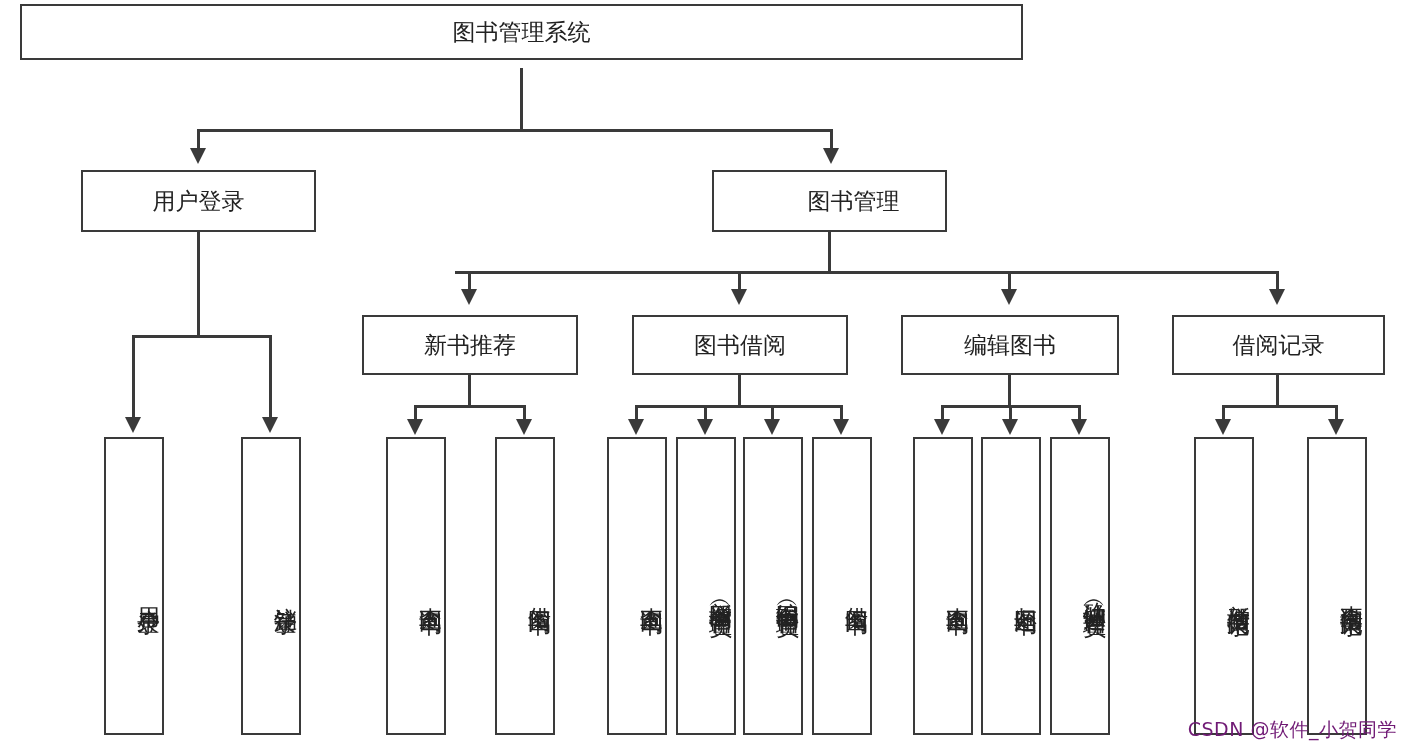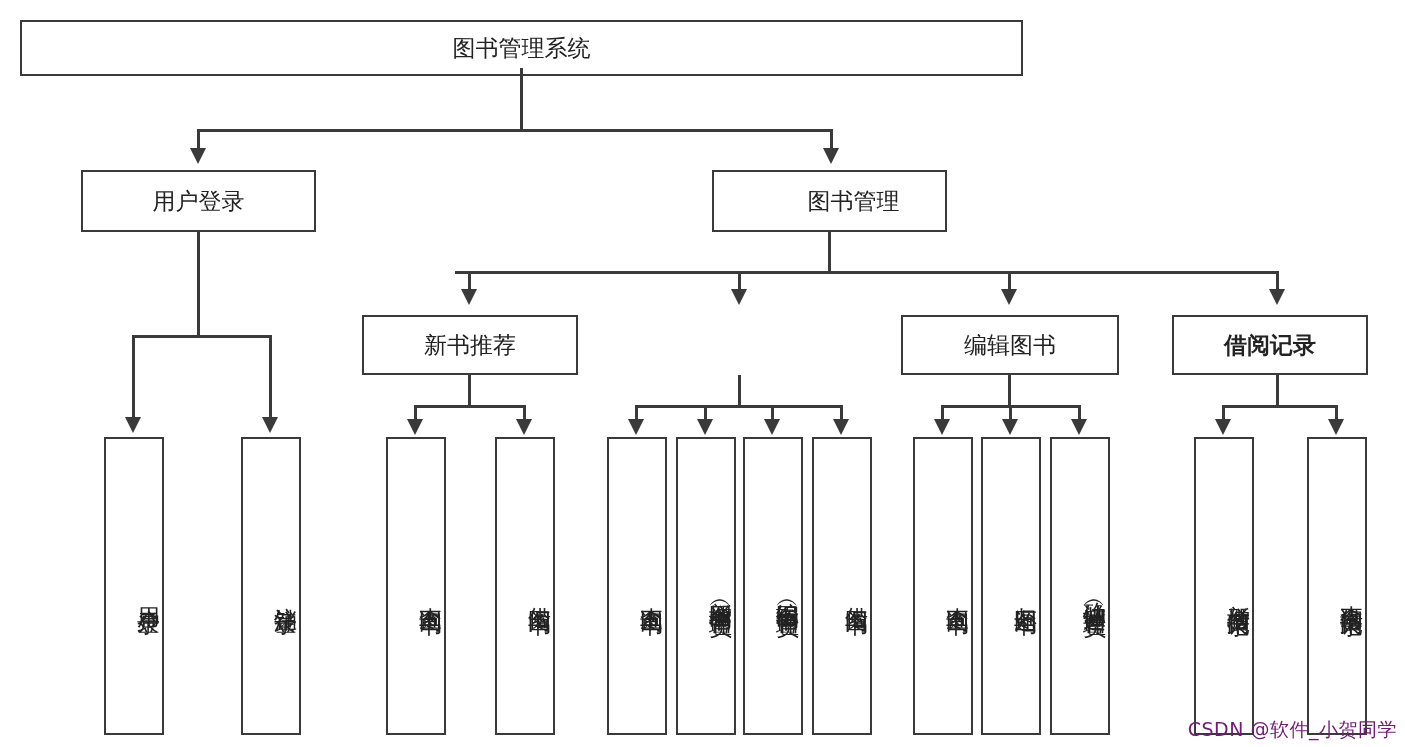--- a/index.html
+++ b/index.html
@@ -49,21 +49,21 @@
     color:#701a75;
     white-space:nowrap;
     letter-spacing:0.5px;
   }
 </style>
 </head>
 <body>
 
 <div id="canvas">
 
-  <div class="node h" style="left:20px;top:20px;width:1003px;height:56px;">
+  <div class="node h" style="left:20px;top:4px;width:1003px;height:56px;">
     <span class="lbl">图书管理系统</span>
   </div>
 
   <div class="line vline" style="left:520px;top:68px;width:3px;height:62px;"></div>
 
   <div class="line hline" style="left:197px;top:129px;width:636px;height:3px;"></div>
 
   <div class="line vline" style="left:197px;top:129px;width:3px;height:22px;"></div>
   <div class="arrow" style="left:190px;top:148px;"></div>
   <div class="line vline" style="left:830px;top:129px;width:3px;height:22px;"></div>
@@ -87,24 +87,27 @@
 
   <div class="line vline" style="left:1008px;top:271px;width:3px;height:20px;"></div>
   <div class="arrow" style="left:1001px;top:289px;"></div>
 
   <div class="line vline" style="left:1276px;top:271px;width:3px;height:20px;"></div>
   <div class="arrow" style="left:1269px;top:289px;"></div>
 
   <div class="node h" style="left:362px;top:315px;width:216px;height:60px;">
     <span class="lbl">新书推荐</span>
   </div>
+  <div class="node h" style="left:632px;top:315px;width:216px;height:60px;">
+    <span class="lbl">图书借阅</span>
+  </div>
   <div class="node h" style="left:901px;top:315px;width:218px;height:60px;">
     <span class="lbl">编辑图书</span>
   </div>
-  <div class="node h" style="left:1172px;top:315px;width:196px;height:60px;font-weight:bold;">
+  <div class="node h" style="left:1172px;top:315px;width:213px;height:60px;">
     <span class="lbl">借阅记录</span>
   </div>
 
   <div class="line vline" style="left:197px;top:232px;width:3px;height:106px;"></div>
   <div class="line hline" style="left:132px;top:335px;width:140px;height:3px;"></div>
   <div class="line vline" style="left:132px;top:335px;width:3px;height:84px;"></div>
   <div class="arrow" style="left:125px;top:417px;"></div>
   <div class="line vline" style="left:269px;top:335px;width:3px;height:84px;"></div>
   <div class="arrow" style="left:262px;top:417px;"></div>
 

